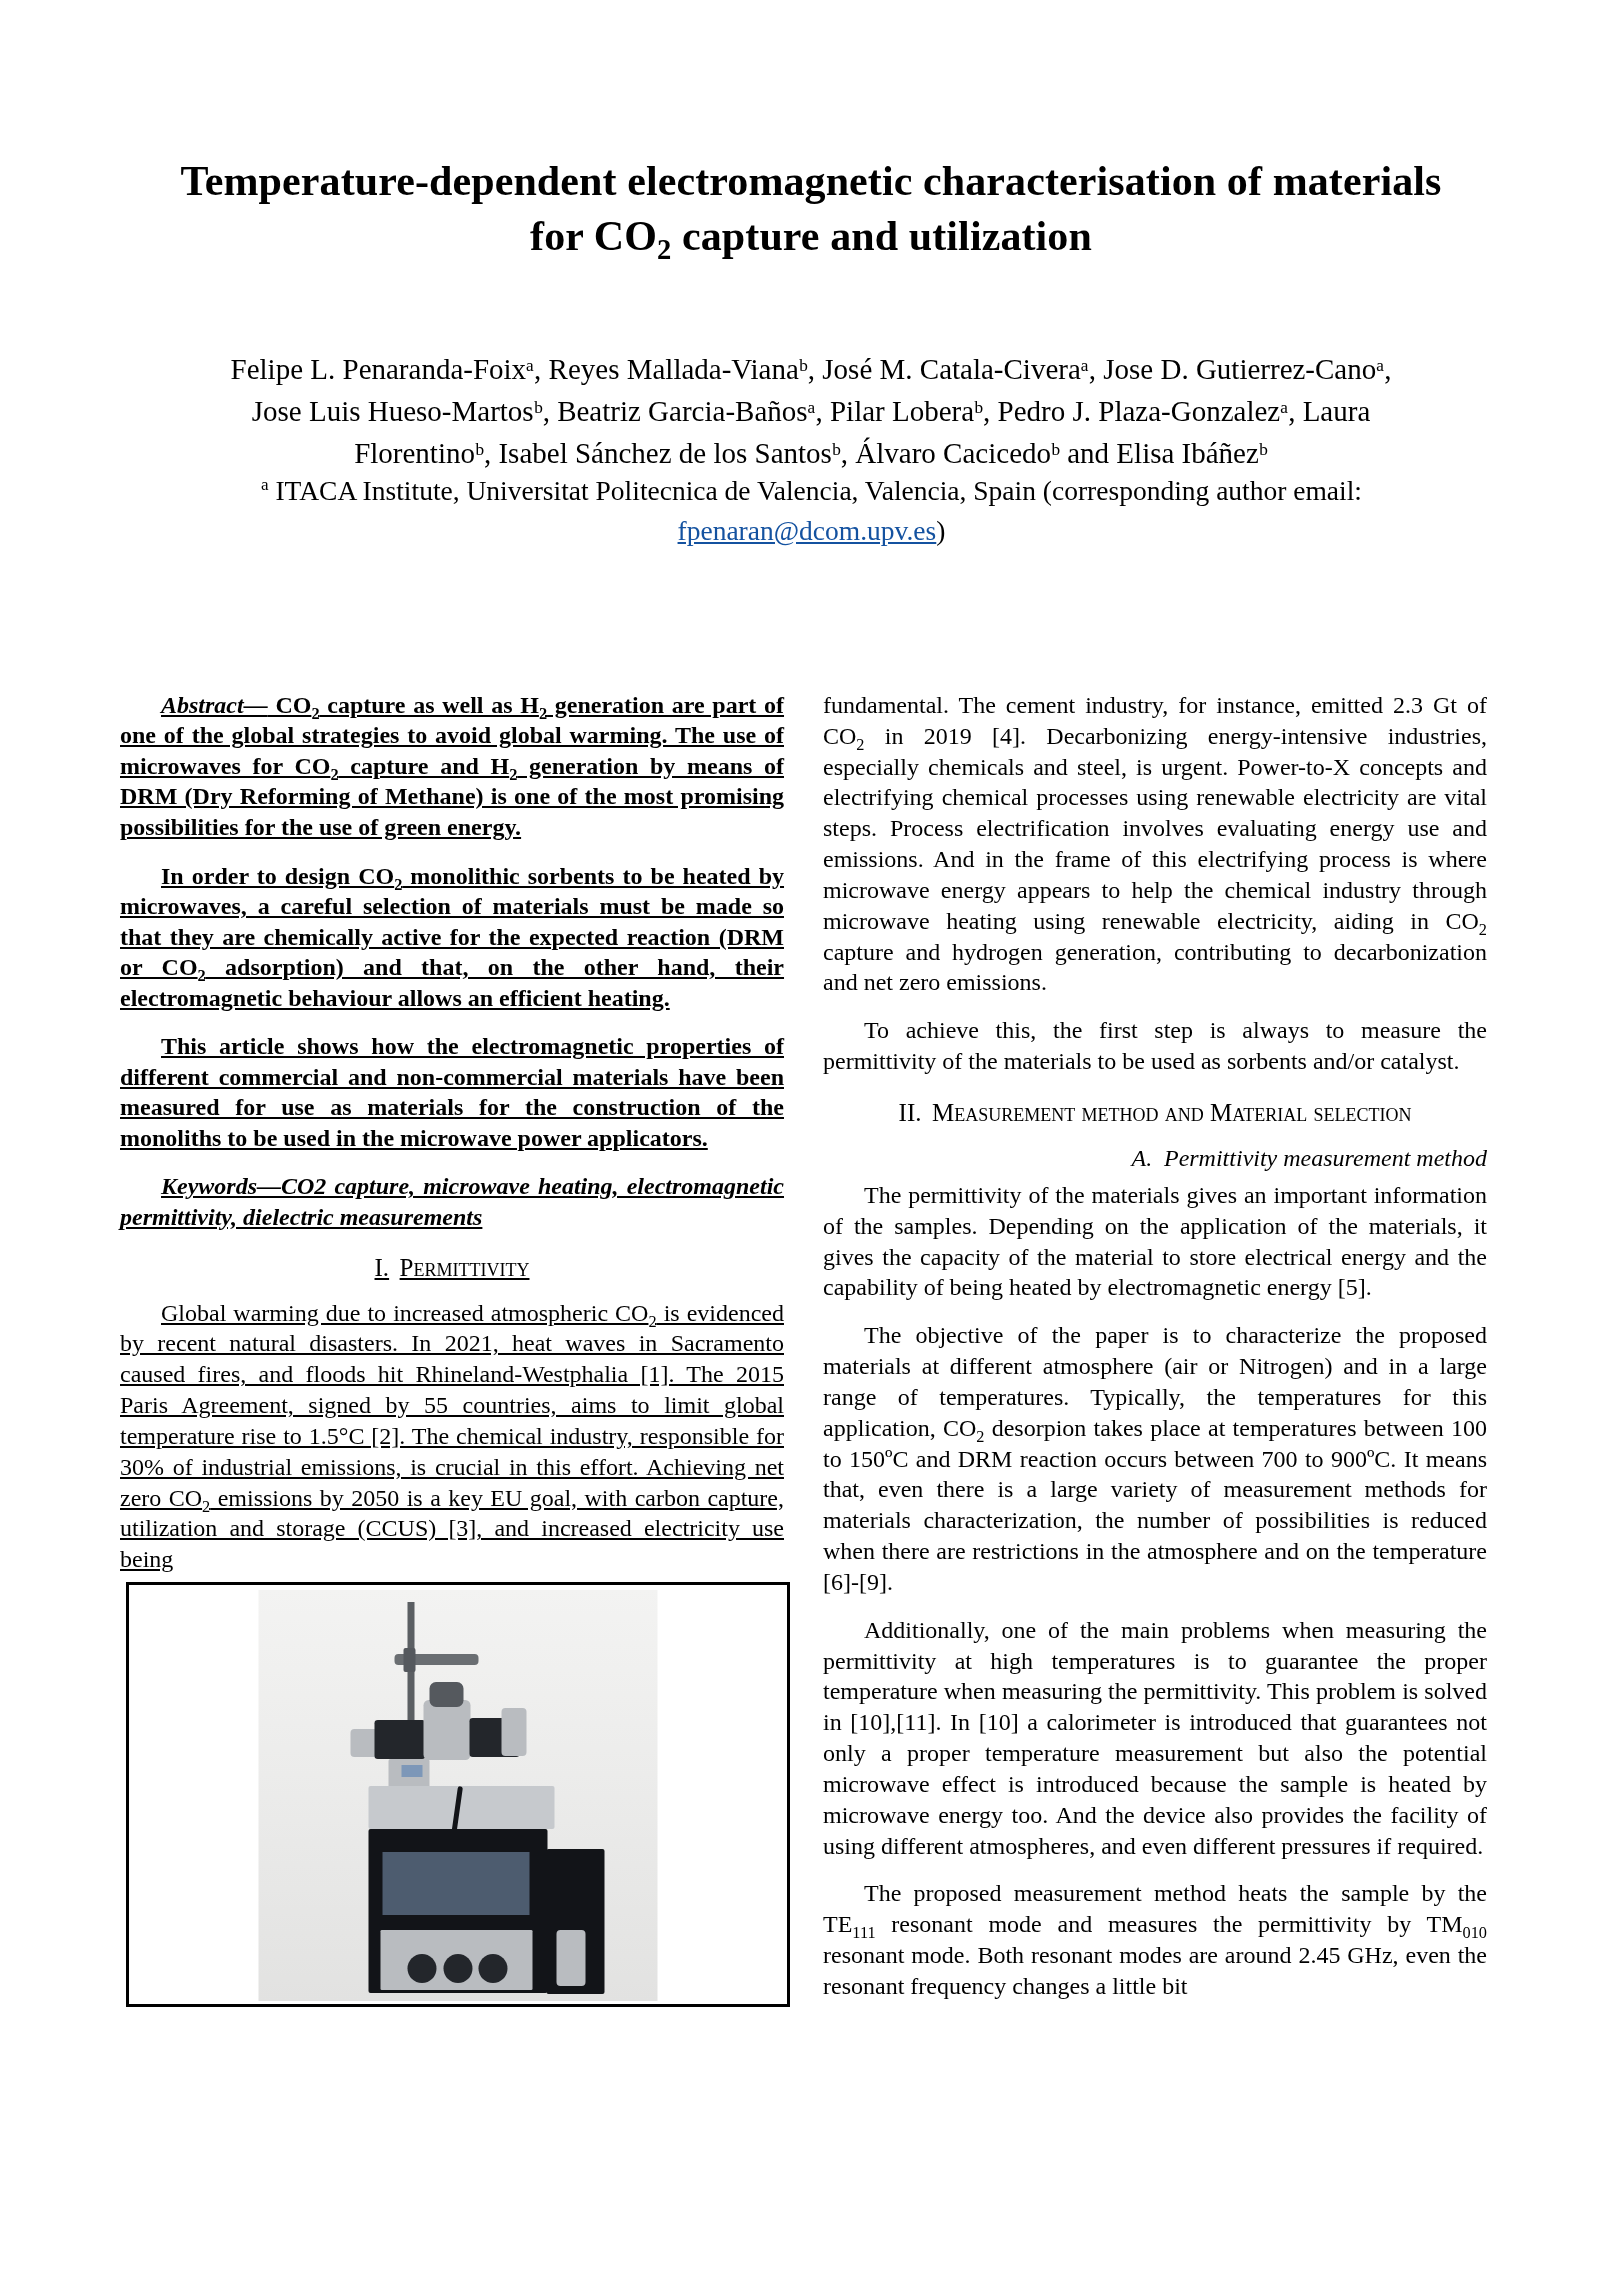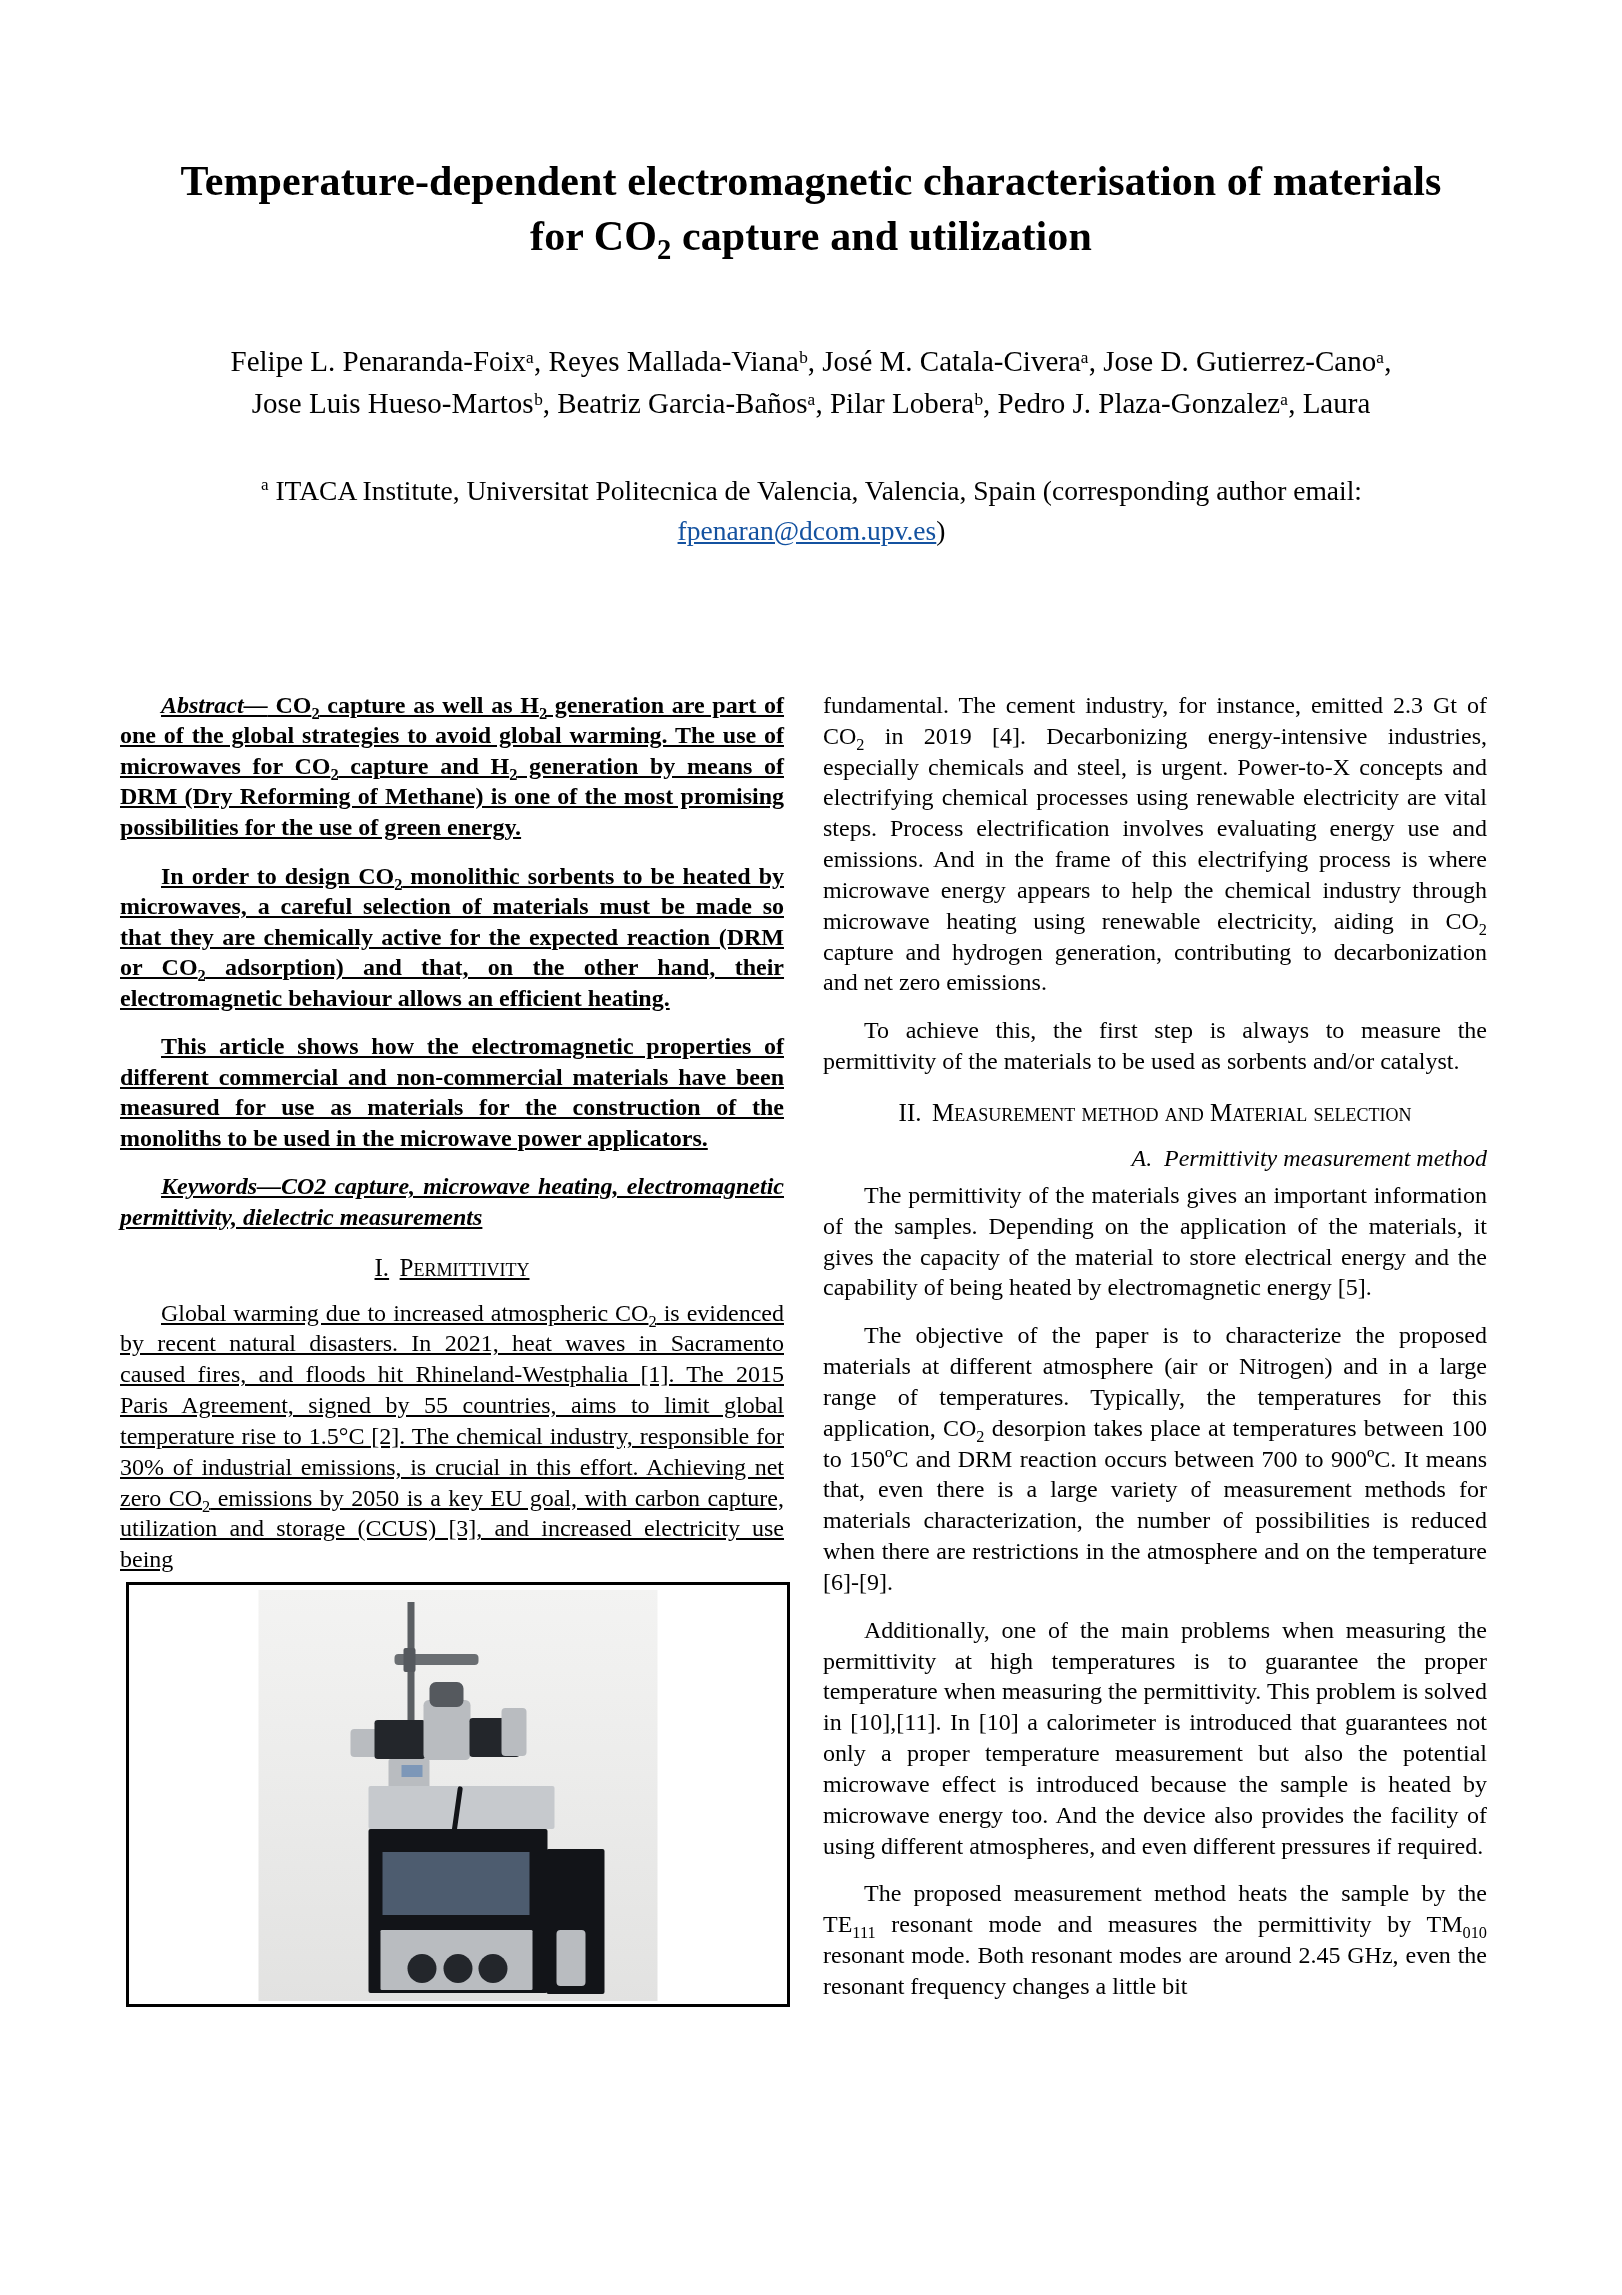--- a/index.html
+++ b/index.html
@@ -35,21 +35,21 @@
   .paper-title {
     font-size: 42px;
     line-height: 1.30;
     font-weight: 700;
     letter-spacing: 0.1px;
   }
 
   .authors-block {
     position: absolute;
     left: 137px;
-    top: 340px;
+    top: 348px;
     width: 1348px;
     text-align: center;
     font-size: 29px;
     line-height: 1.45;
   }
 
   .affil-block {
     position: absolute;
     left: 131px;
     top: 471px;
@@ -183,20 +183,21 @@
   <div class="title-block">
     <div class="paper-title">
       <span>Temperature-dependent electromagnetic characterisation of materials</span><br>
       <span>for CO</span><sub>2</sub><span> capture and utilization</span>
     </div>
   </div>
 
   <div class="authors-block">
     <div>Felipe L. Penaranda-Foixᵃ, Reyes Mallada-Vianaᵇ, José M. Catala-Civeraᵃ, Jose D. Gutierrez-Canoᵃ,</div>
     <div>Jose Luis Hueso-Martosᵇ, Beatriz Garcia-Bañosᵃ, Pilar Loberaᵇ, Pedro J. Plaza-Gonzalezᵃ, Laura</div>
+    <div>Florentinoᵇ, Isabel Sánchez de los Santosᵇ, Álvaro Cacicedoᵇ and Elisa Ibáñezᵇ</div>
   </div>
 
   <div class="affil-block">
     <div class="affil-line">
       <sup>a</sup><span> ITACA Institute, Universitat Politecnica de Valencia, Valencia, Spain (corresponding author email:</span><br>
       <a class="email-link" href="#">fpenaran@dcom.upv.es</a><span>)</span>
     </div>
     <div class="affil-gap"></div>
   </div>
 

